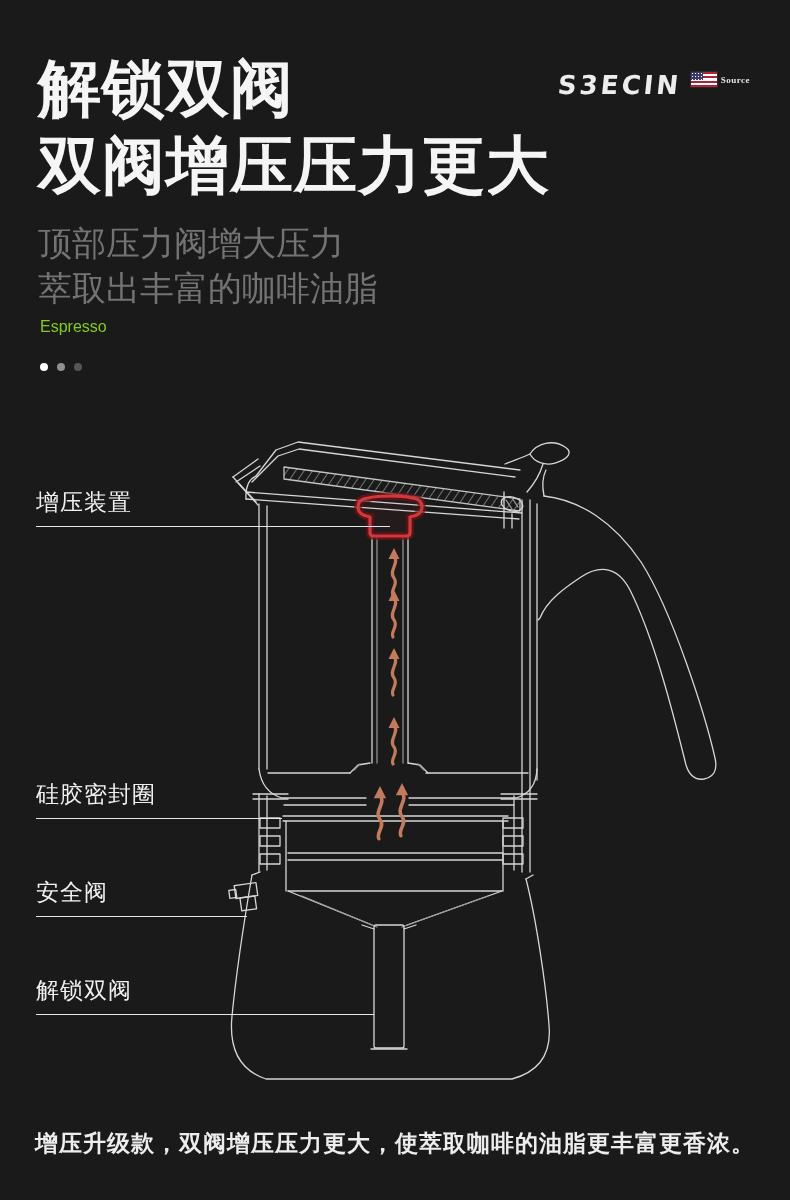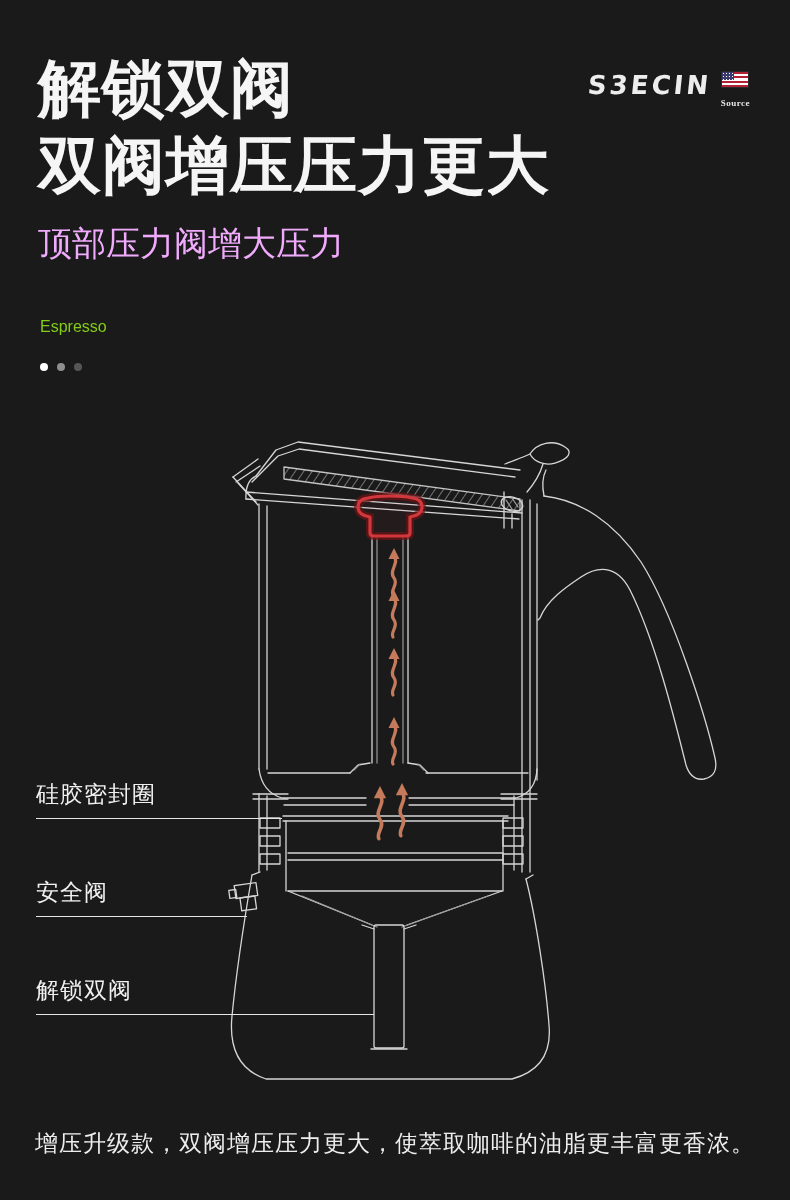--- a/index.html
+++ b/index.html
@@ -8,35 +8,35 @@
     background:#1a1a1a;
     font-family:"Liberation Sans","DejaVu Sans",sans-serif;
     color:#f2f2f2;
   }
   
   .brand{position:absolute;top:70px;right:40px;display:flex;align-items:flex-start;gap:10px;}
   .brand .word{
     font-weight:800;font-size:26px;letter-spacing:3px;color:#ededed;
     transform:skewX(-6deg);font-family:"DejaVu Sans","Liberation Sans",sans-serif;
   }
-  .flagcol{display:flex;flex-direction:column;align-items:center;gap:11px;margin-top:2px;text-align:center;}
+  .flagcol{display:flex;flex-direction:row;align-items:center;gap:4px;margin-top:2px;text-align:center;}
   .usflag{
     width:26px;height:15px;position:relative;
     background:repeating-linear-gradient(180deg,#b22234 0 2.15px,#ffffff 2.15px 4.3px);
     box-shadow:0 0 0 1px #2a2a2a;
   }
   .usflag .canton{
     position:absolute;left:0;top:0;width:12px;height:8px;background:#3c3b6e;
     background-image:radial-gradient(circle at 1.5px 1.5px,#fff 0.7px,transparent 0.8px);
     background-size:3px 3px;
   }
   .sourcetxt{font-size:9px;font-weight:700;color:#e8e8e8;font-family:"Liberation Serif","DejaVu Serif",serif;letter-spacing:.5px;}
   
   .title{position:absolute;left:38px;top:50px;font-size:63px;line-height:77px;font-weight:800;letter-spacing:1px;color:#f5f5f5;}
-  .subtitle{position:absolute;left:38px;top:221px;font-size:34px;line-height:45px;font-weight:500;color:#f0abfc;}
+  .subtitle{position:absolute;left:38px;top:221px;font-size:34px;line-height:45px;font-weight:500;color:#737373;}
   .tagline{position:absolute;left:40px;top:318px;font-size:16px;color:#84cc16;}
   
   .dots{position:absolute;left:40px;top:363px;display:flex;gap:9px;}
   .dot{width:8px;height:8px;border-radius:50%;}
   .dot.d1{background:#ffffff;}
   .dot.d2{background:#8f8f8f;}
   .dot.d3{background:#565656;}
   
   .plabel{
     position:absolute;border-bottom:1px solid #e6e6e6;
@@ -45,21 +45,21 @@
   }
   .l1{left:36px;top:488px;width:354px;}
   .l2{left:36px;top:780px;width:246px;}
   .l3{left:36px;top:878px;width:211px;}
   .l4{left:36px;top:976px;width:338px;}
   
   .potsvg{position:absolute;left:0;top:420px;}
   
   .caption{
     position:absolute;left:0;top:1128px;width:790px;text-align:center;
-    font-size:23px;color:#ededed;letter-spacing:1px;
+    font-size:23px;color:#ededed;letter-spacing:1px;font-weight:bold;
   }
 </style>
 </head>
 <body>
 
 <div class="page">
 
   <div class="brand">
     <div class="word">S3ECIN</div>
     <div class="flagcol">
@@ -69,20 +69,21 @@
       <div class="sourcetxt">Source</div>
     </div>
   </div>
 
   <div class="title">
     <div>解锁双阀</div>
     <div>双阀增压压力更大</div>
   </div>
   <div class="subtitle">
     <div>顶部压力阀增大压力</div>
+    <div>萃取出丰富的咖啡油脂</div>
   </div>
   <div class="tagline">Espresso</div>
 
   <div class="dots">
     <span class="dot d1"></span>
     <span class="dot d2"></span>
     <span class="dot d3"></span>
   </div>
 
   <svg class="potsvg" width="790" height="700" viewBox="0 0 790 700">
@@ -196,20 +197,23 @@
       <use href="#steam" transform="translate(380,366) scale(1.12)"></use>
       <use href="#steam" transform="translate(402,363) scale(1.12)"></use>
     </g>
 
     <g>
       <path d="M 370 113 L 370 97 Q 358 95 358 87 Q 358 79 368 78 Q 376 76 390 76 Q 404 76 412 78 Q 422 79 422 87 Q 422 95 410 97 L 410 113 Q 410 116 406 116 L 374 116 Q 370 116 370 113 Z" fill="rgba(210,55,60,0.08)" stroke="#6e1417" stroke-width="8" opacity="0.7"></path>
       <path d="M 370 113 L 370 97 Q 358 95 358 87 Q 358 79 368 78 Q 376 76 390 76 Q 404 76 412 78 Q 422 79 422 87 Q 422 95 410 97 L 410 113 Q 410 116 406 116 L 374 116 Q 370 116 370 113 Z" fill="none" stroke="#d2373c" stroke-width="3.2" stroke-linejoin="round"></path>
     </g>
   </svg>
 
+  <div class="plabel l1">
+    <span>增压装置</span>
+  </div>
   <div class="plabel l3">
     <span>安全阀</span>
   </div>
   <div class="plabel l2">
     <span>硅胶密封圈</span>
   </div>
   <div class="plabel l4">
     <span>解锁双阀</span>
   </div>
 

